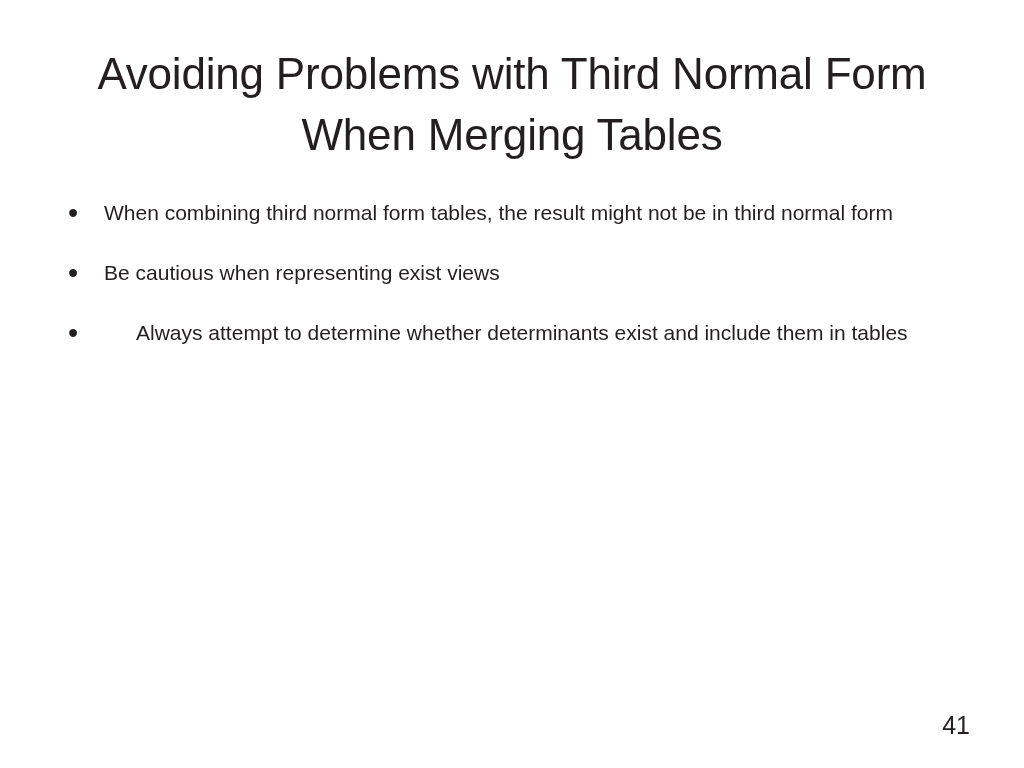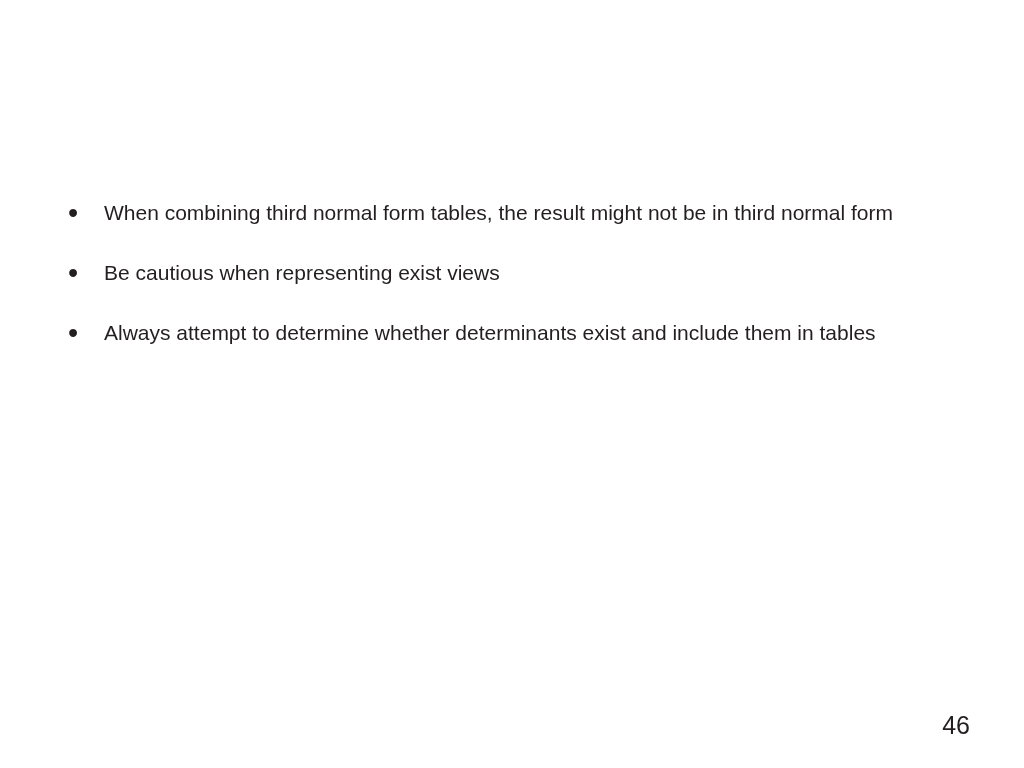--- a/index.html
+++ b/index.html
@@ -58,49 +58,51 @@
   }
   .bullet-text {
     flex: 1 1 auto;
     font-size: 21px;
     line-height: 46px;
     color: #231f20;
     max-width: 850px;
   }
   .bullet-row.wide .bullet-text {
     max-width: 880px;
+    margin-left: 32px;
   }
   .page-number {
     position: absolute;
     right: 54px;
     bottom: 28px;
     font-size: 25px;
     color: #231f20;
   }
 </style>
 </head>
 <body>
 
 <div class="slide">
 
+  <div class="slide-title">Avoiding Problems with Third Normal Form When Merging Tables</div>
 
   <ul class="body-list">
 
     <li class="bullet-row">
       <span class="bullet-mark">•</span>
       <span class="bullet-text">When combining third normal form tables, the result might not be in third normal form</span>
     </li>
 
     <li class="bullet-row">
       <span class="bullet-mark">•</span>
       <span class="bullet-text">Be cautious when representing exist views</span>
     </li>
 
     <li class="bullet-row wide">
       <span class="bullet-mark">•</span>
       <span class="bullet-text">Always attempt to determine whether determinants exist and include them in tables</span>
     </li>
 
   </ul>
 
-  <div class="page-number">46</div>
+  <div class="page-number">41</div>
 
 </div>
 
 </body></html>

